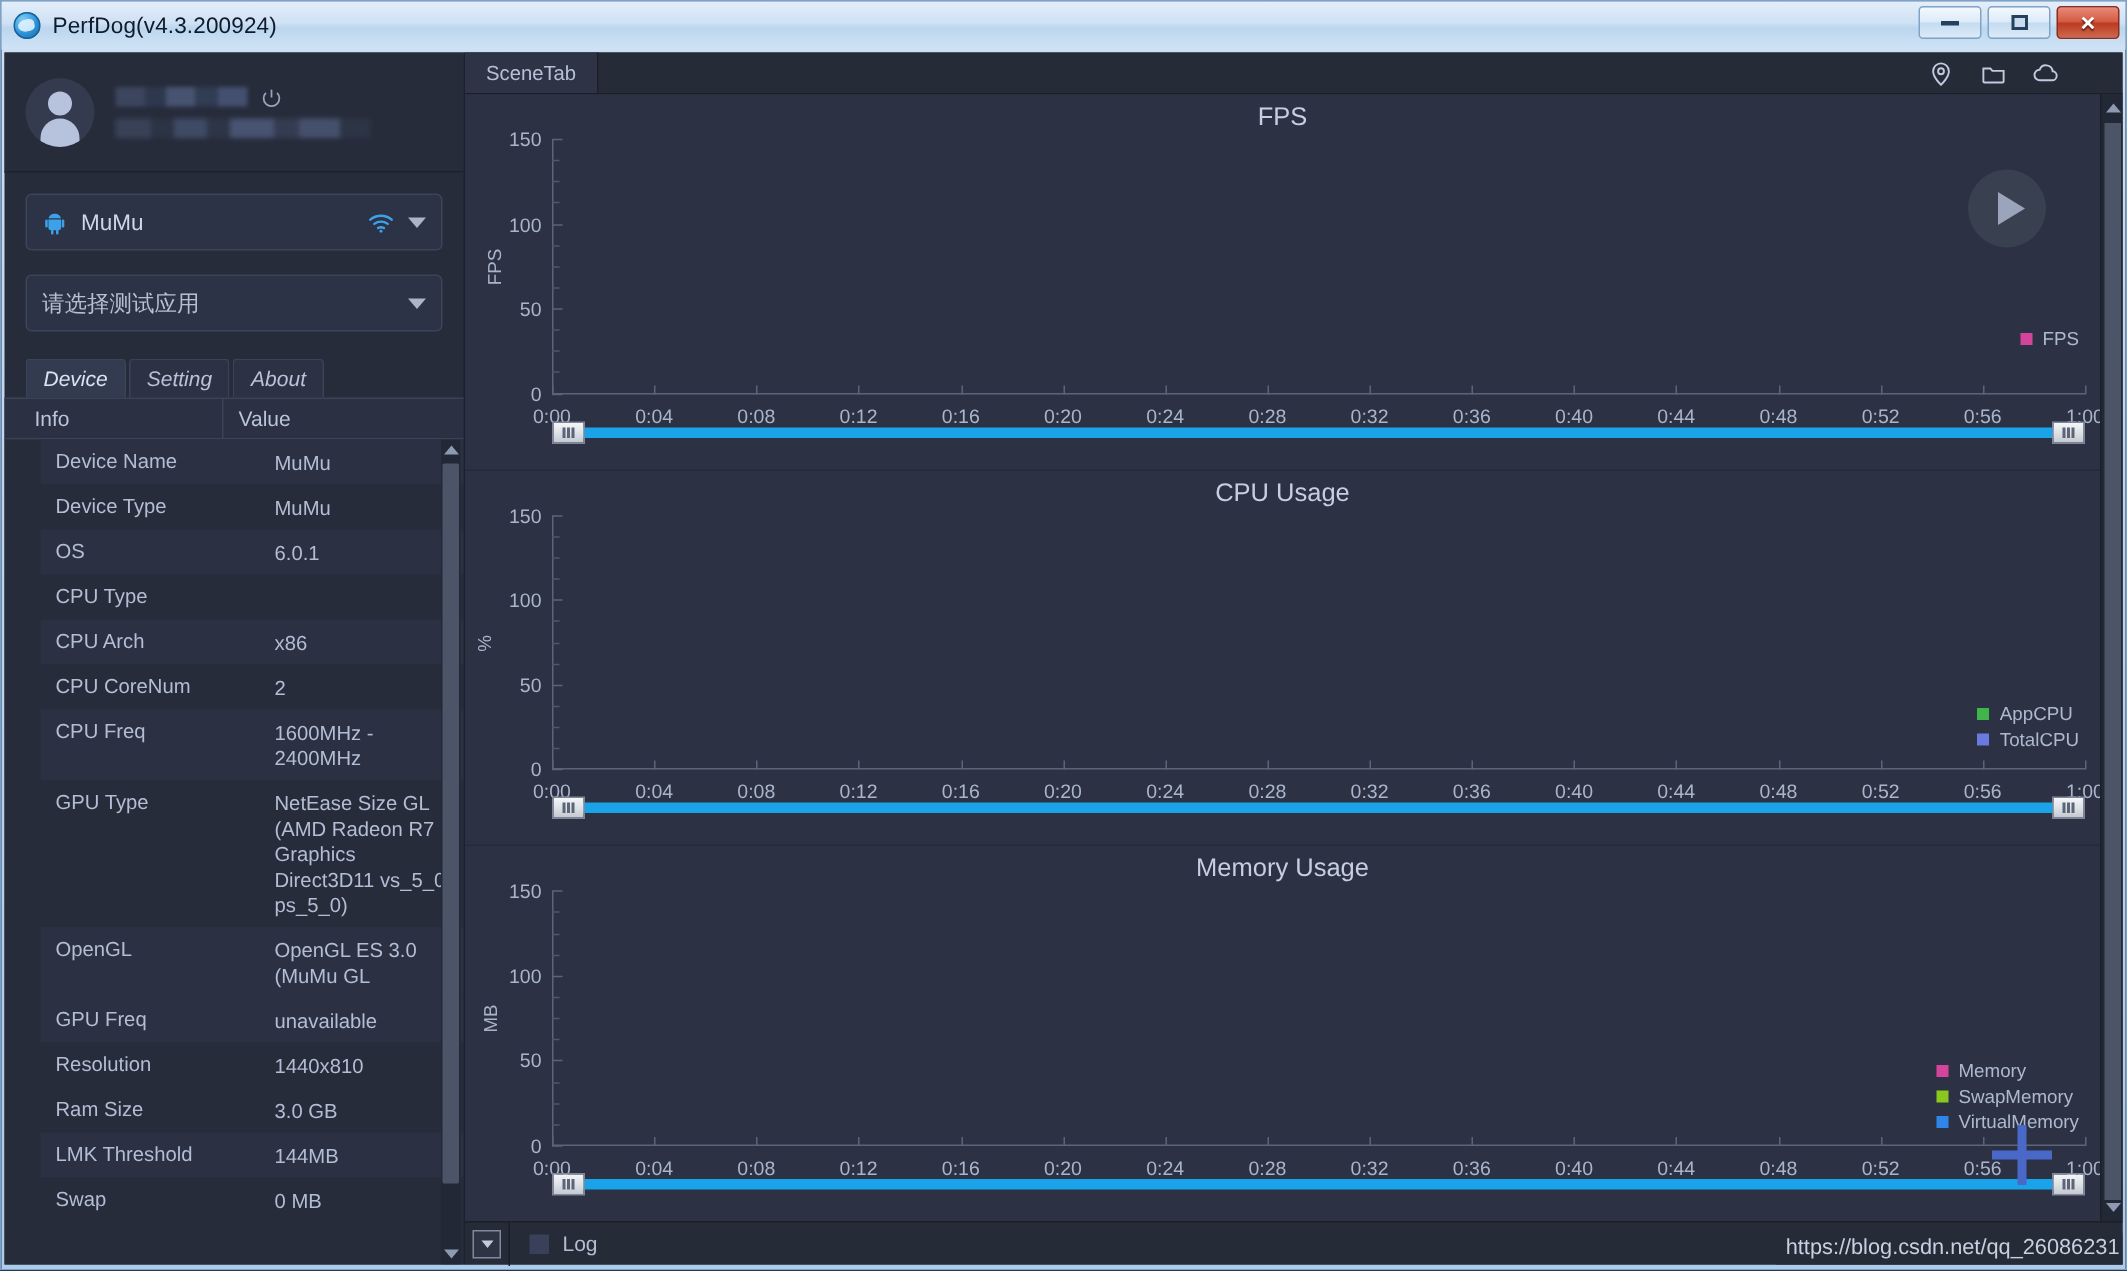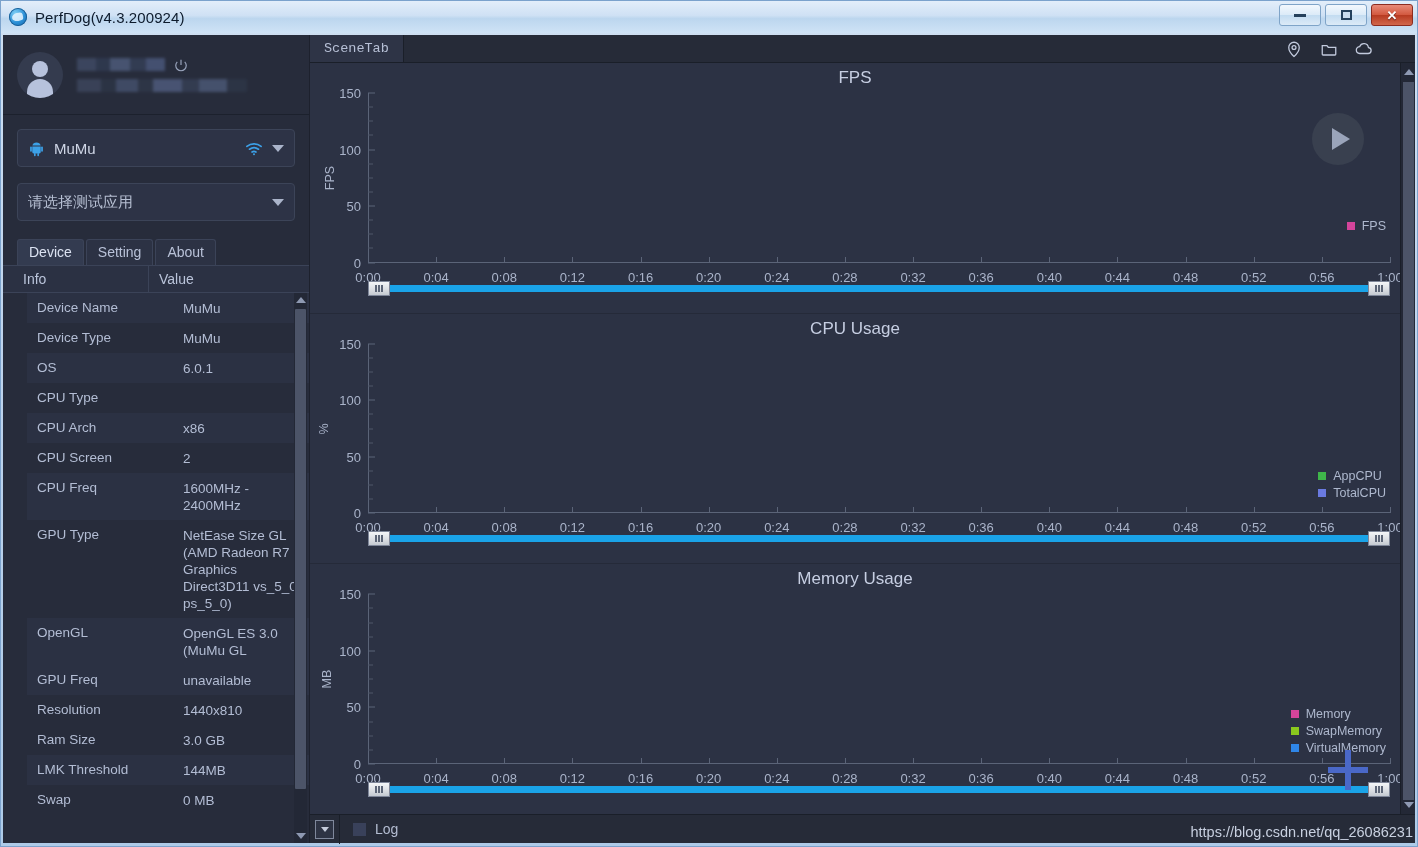--- a/index.html
+++ b/index.html
@@ -113,20 +113,21 @@
   .sel-label.placeholder { color:#b6bfd2; font-size:15px;}
   .wifi { width:18px; height:15px; flex:0 0 18px; color:#3ca1e8;}
   .caret { width:0;height:0;border-left:6px solid transparent;border-right:6px solid transparent;border-top:7px solid #aab4ca; flex:0 0 12px;}
 
   
   .tabs { display:flex; padding: 0 14px; gap: 2px; align-items:flex-end; height:28px;}
   .tab {
     padding: 4px 11px 5px 11px; font-size:14px; color:#b9c2d8;
     background:#2c3244; border:1px solid #3b4358; border-bottom:none;
     border-radius:3px 3px 0 0;
+    font-style:italic;
   }
   .tab.active { background:#333b50; color:#dbe2f1; }
 
   
   .tbl-head {
     display:flex; height:28px; align-items:center;
     border-top:1px solid #3b4358; border-bottom:1px solid #3b4358;
     background:#2b3143; color:#bac4da; font-size:14px;
   }
   .tbl-head .c1 { width:146px; padding-left:20px; border-right:1px solid #3b4358; height:100%; display:flex; align-items:center;}
@@ -145,21 +146,21 @@
   .vs-up, .vs-dn { width:13px; height:14px; display:flex; align-items:center; justify-content:center;}
   .tri-up { width:0;height:0;border-left:5px solid transparent;border-right:5px solid transparent;border-bottom:6px solid #8e99b2;}
   .tri-dn { width:0;height:0;border-left:5px solid transparent;border-right:5px solid transparent;border-top:6px solid #8e99b2;}
   .vs-thumb { position:absolute; left:1px; top:16px; width:11px; height:480px; background:#4c5468; border-radius:1px;}
   .vs-dn-wrap{ position:absolute; bottom:0; left:0;}
 
   
   .main { flex:1 1 auto; display:flex; flex-direction:column; background:#1e2430; min-width:0;}
   .tabbar {
     height:28px; flex:0 0 28px; display:flex; align-items:stretch;
-    background:#262b38; border-bottom:1px solid #1a1f29; position:relative;font-family:Liberation Mono, monospace;
+    background:#262b38; border-bottom:1px solid #1a1f29; position:relative;
   }
   .scenetab {
     padding: 0 14px; display:flex; align-items:center;
     font-size:13.5px; color:#b7c0d6; background:#2e3446;
     border-right:1px solid #1a1f29;
   }
   .tool-icons {
     position:absolute; right:34px; top:0; height:28px;
     display:flex; align-items:center; gap:17px; padding-right:8px;
   }
@@ -354,21 +355,21 @@
             </div>
           <div class="trow plain">
               <div class="c1">CPU Type</div>
               <div class="c2"></div>
             </div>
           <div class="trow alt">
               <div class="c1">CPU Arch</div>
               <div class="c2">x86</div>
             </div>
           <div class="trow plain">
-              <div class="c1">CPU Screen</div>
+              <div class="c1">CPU CoreNum</div>
               <div class="c2">2</div>
             </div>
           <div class="trow alt">
               <div class="c1">CPU Freq</div>
               <div class="c2">1600MHz - 2400MHz</div>
             </div>
           <div class="trow plain">
               <div class="c1">GPU Type</div>
               <div class="c2">NetEase Size GL (AMD Radeon R7 Graphics Direct3D11 vs_5_0 ps_5_0)</div>
             </div>

